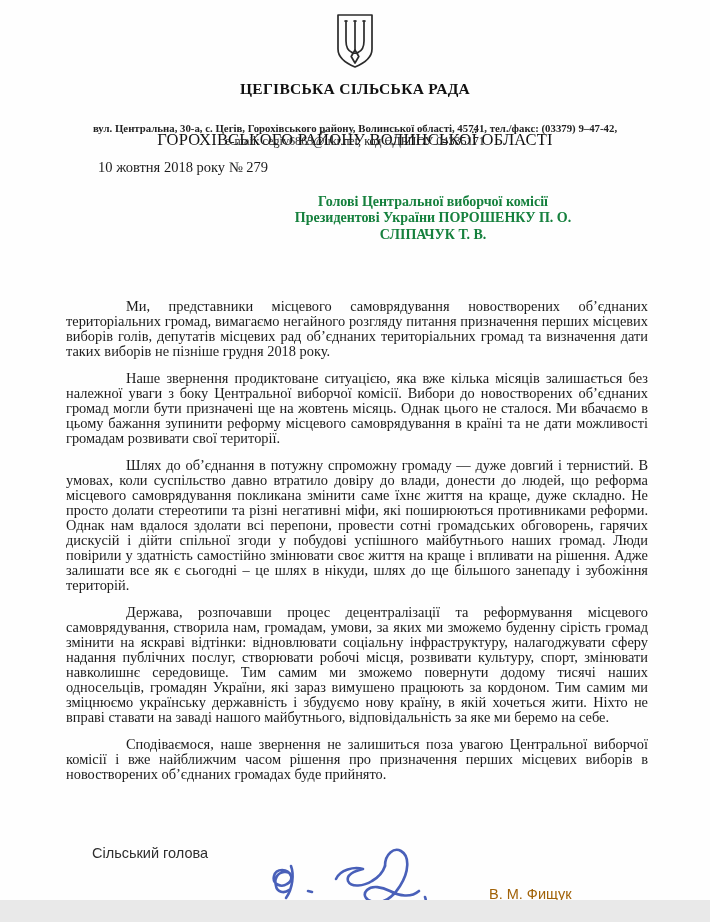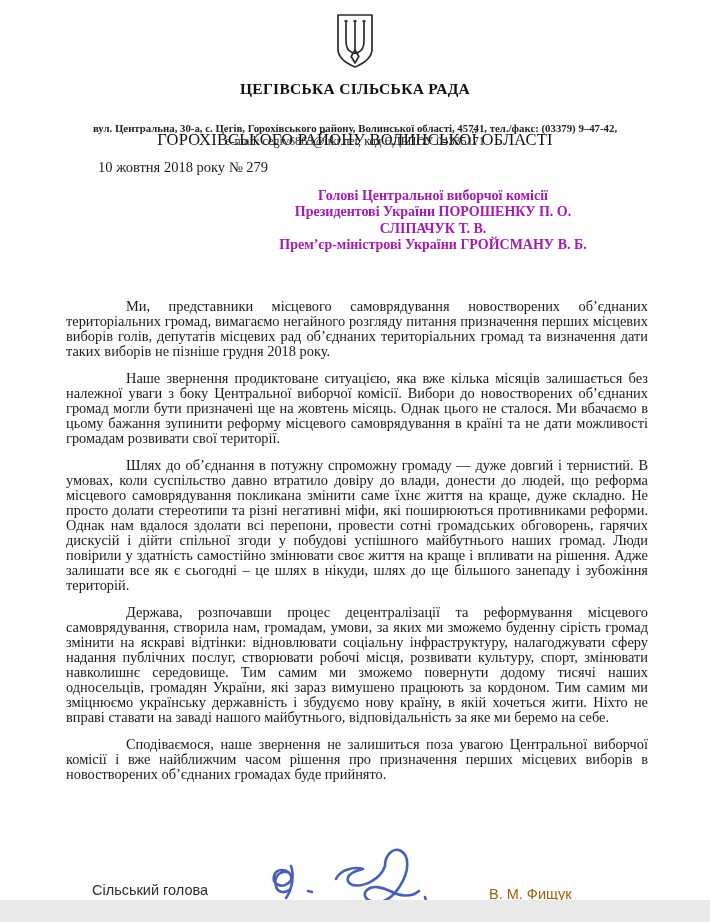--- a/index.html
+++ b/index.html
@@ -49,40 +49,40 @@
   }
   .email-link { }
   .date-line {
     position: absolute;
     top: 159px; left: 70px;
     font-size: 14.5px;
     margin-left: 28px;
   }
   .addressees {
     position: absolute;
-    top: 188px; left: 233px; width: 400px;
+    top: 194px; left: 233px; width: 400px;
     text-align: center;
     font-weight: bold;
     font-size: 14px;
     line-height: 16.3px;
-    color: #a21caf;
+    color: #15803d;
   }
   .body-text {
     position: absolute;
     top: 299px; left: 66px; width: 582px;
     font-size: 14.4px;
     line-height: 15px;
     text-align: justify;
     color: #1b1b1b;
   }
   .body-text p { margin: 0 0 12px 0; text-indent: 60px; }
   .body-text p:last-child { margin-bottom: 0; }
   .sig-title {
     position: absolute;
-    top: 882px; left: 92px;
+    top: 845px; left: 92px;
     font-family: "Liberation Sans", sans-serif;
     font-size: 14.5px;
     color: #2e2e2e;
   }
   .sig-name {
     position: absolute;
     top: 886px; left: 489px;
     font-family: "Liberation Sans", sans-serif;
     font-size: 14.5px;
     color: #a16207;
@@ -113,21 +113,20 @@
   <div class="centered org-line2">ГОРОХІВСЬКОГО РАЙОНУ ВОЛИНСЬКОЇ ОБЛАСТІ</div>
   <div class="centered addr-line">вул. Центральна, 30-а,  с. Цегів,  Горохівського району, Волинської області,  45741, тел./факс: (03379) 9–47-42,</div>
   <div class="centered email-line"><span>e-mail: </span><span class="email-link">cegiv6863@ukr.net</span><span>, код ЄДРПОУ 04335171</span></div>
 
   <div class="date-line">10 жовтня 2018 року № 279</div>
 
   <div class="addressees">
     <div>Голові Центральної виборчої комісії</div>
     <div>Президентові України ПОРОШЕНКУ П. О.</div>
     <div>СЛІПАЧУК Т. В.</div>
-    <div>Прем’єр-міністрові України ГРОЙСМАНУ В. Б.</div>
   </div>
 
   <div class="body-text">
     <p>Ми, представники місцевого самоврядування новостворених об’єднаних територіальних громад, вимагаємо негайного розгляду питання призначення перших місцевих виборів голів, депутатів місцевих рад об’єднаних територіальних громад та визначення дати таких виборів не пізніше грудня 2018 року.</p>
     <p>Наше звернення продиктоване ситуацією, яка вже кілька місяців залишається без належної уваги з боку Центральної виборчої комісії. Вибори до новостворених об’єднаних громад могли бути призначені ще на жовтень місяць. Однак цього не сталося. Ми вбачаємо в цьому бажання зупинити реформу місцевого самоврядування в країні та не дати можливості громадам розвивати свої території.</p>
     <p>Шлях до об’єднання в потужну спроможну громаду — дуже довгий і тернистий. В умовах, коли суспільство давно втратило довіру до влади, донести до людей, що реформа місцевого самоврядування покликана змінити саме їхнє життя на краще, дуже складно. Не просто долати стереотипи та різні негативні міфи, які поширюються противниками реформи. Однак нам вдалося здолати всі перепони, провести сотні громадських обговорень, гарячих дискусій і дійти спільної згоди у побудові успішного майбутнього наших громад. Люди повірили у здатність самостійно змінювати своє життя на краще і впливати на рішення.  Адже залишати все як є сьогодні – це шлях в нікуди, шлях до ще більшого занепаду і зубожіння територій.</p>
     <p>Держава, розпочавши процес децентралізації та реформування місцевого самоврядування, створила нам, громадам, умови, за яких ми зможемо буденну сірість громад змінити на яскраві відтінки: відновлювати соціальну  інфраструктуру, налагоджувати сферу надання публічних послуг, створювати робочі місця, розвивати культуру, спорт, змінювати навколишнє середовище. Тим самим ми зможемо повернути додому тисячі наших односельців, громадян України, які зараз вимушено працюють за кордоном. Тим самим ми зміцнюємо українську державність і збудуємо нову країну, в якій хочеться жити. Ніхто не вправі ставати на заваді нашого майбутнього, відповідальність за яке ми беремо на себе.</p>
     <p>Сподіваємося, наше звернення не залишиться поза увагою Центральної виборчої комісії і вже найближчим часом рішення про призначення перших місцевих виборів в новостворених об’єднаних громадах буде прийнято.</p>
   </div>
 

